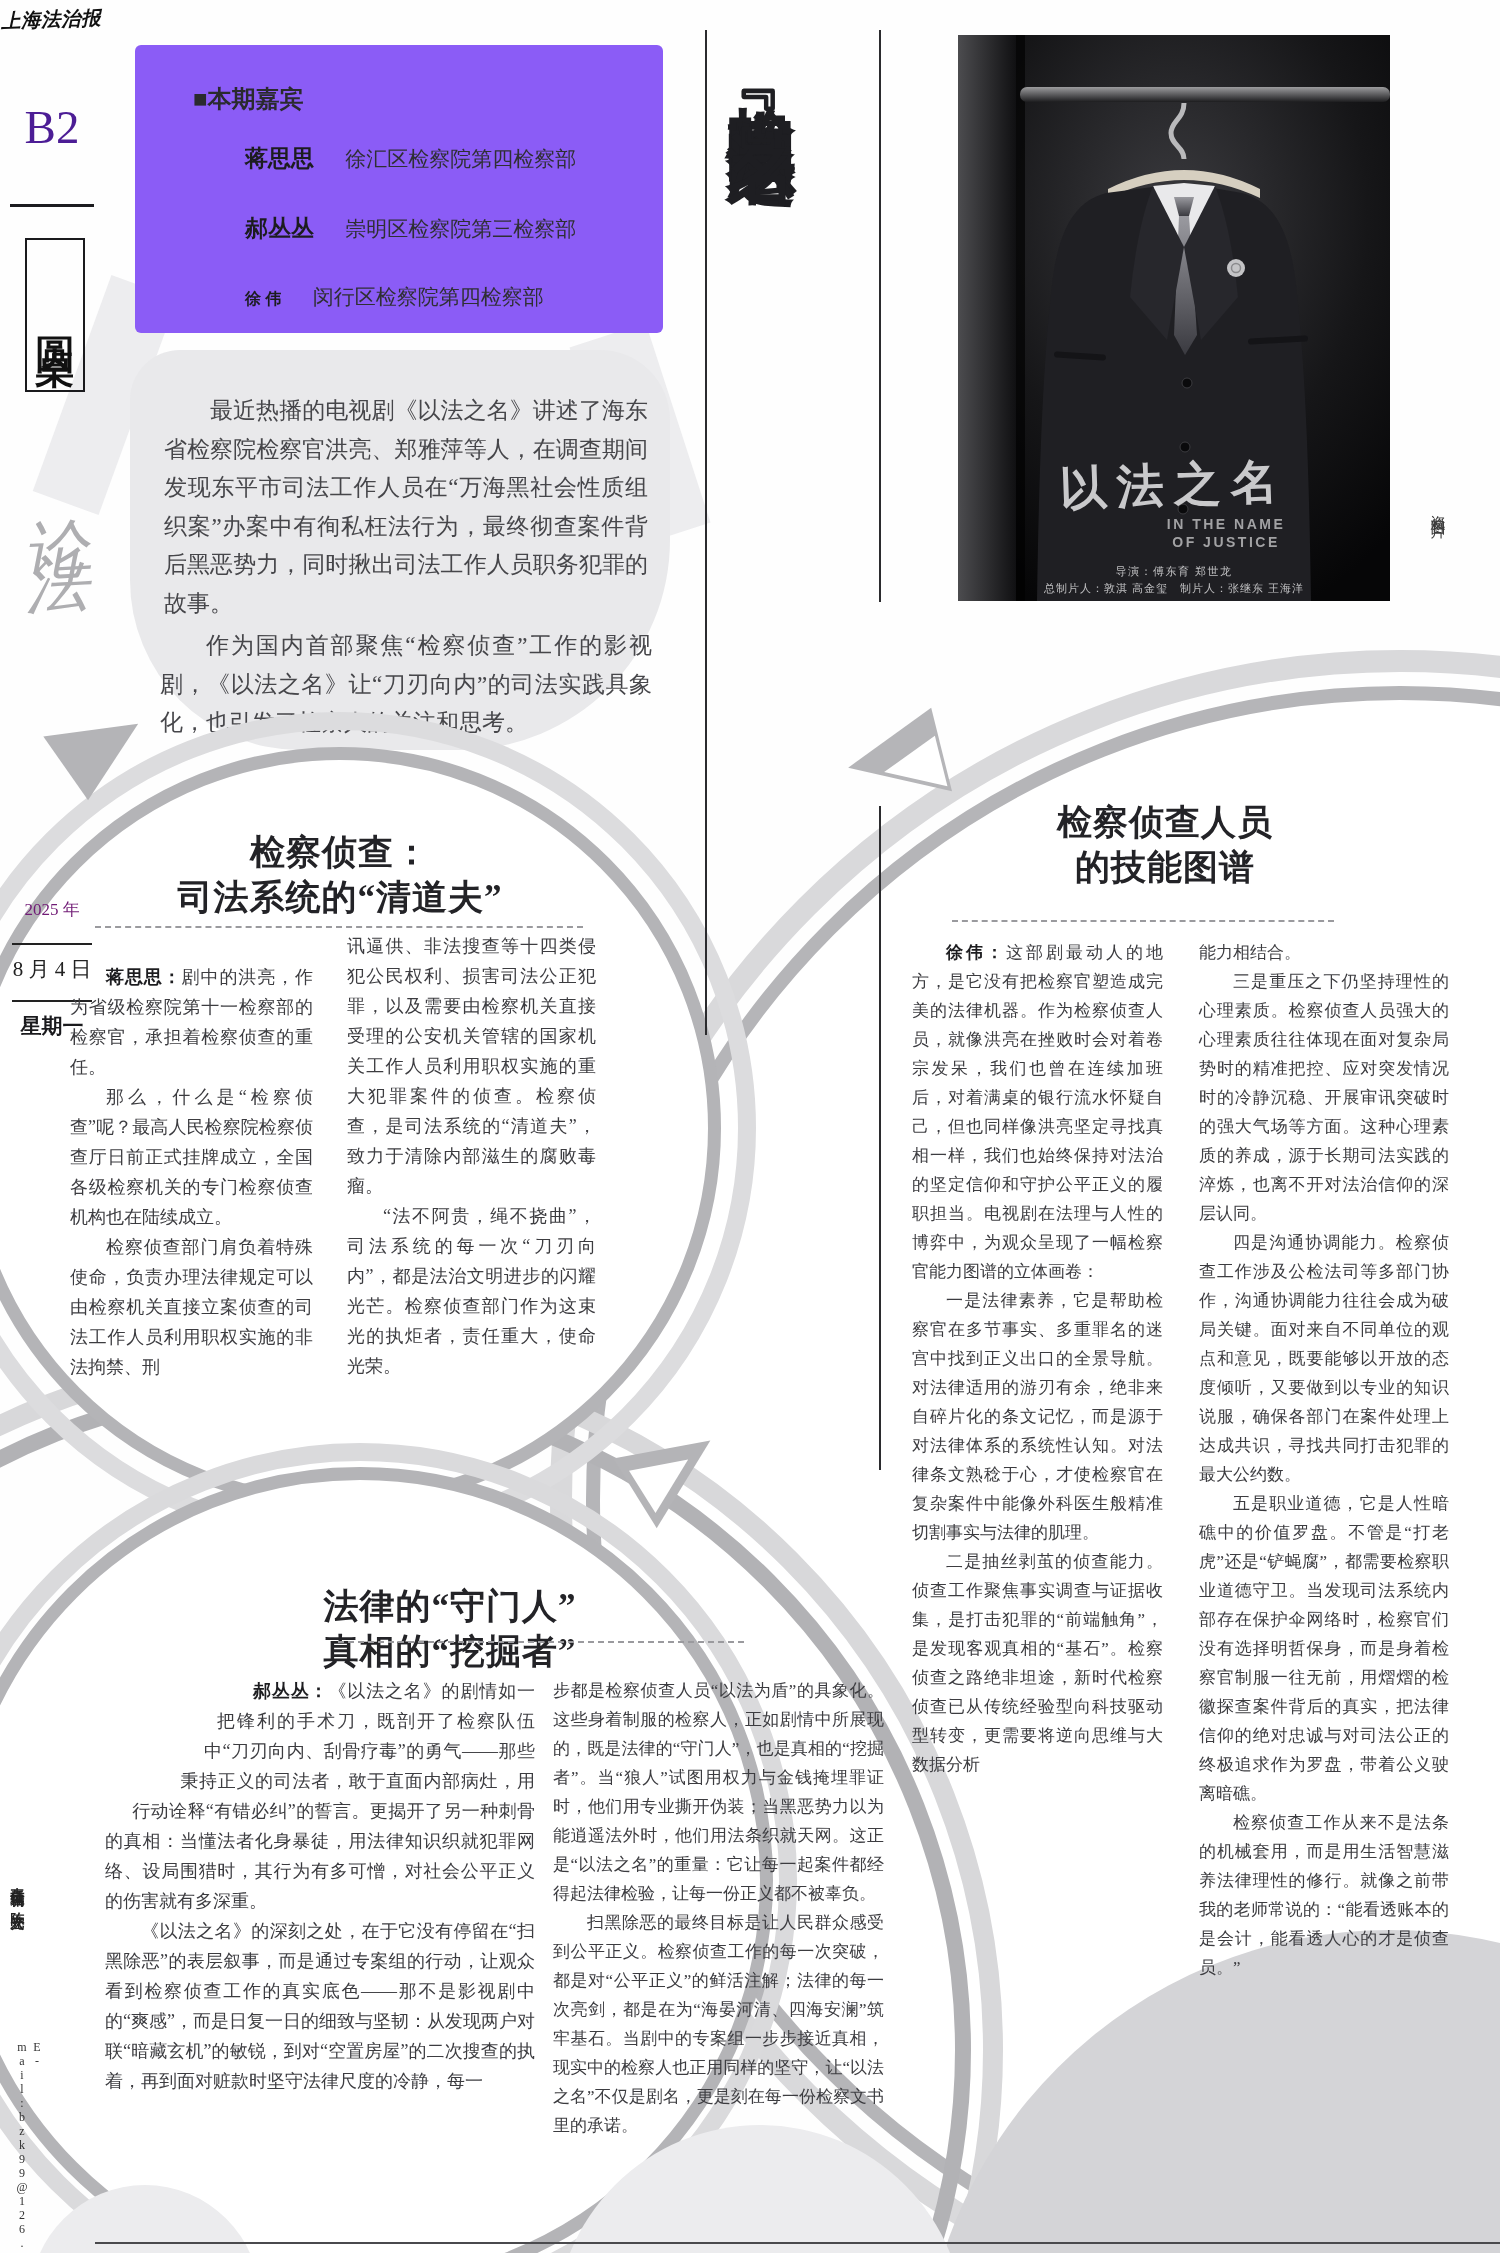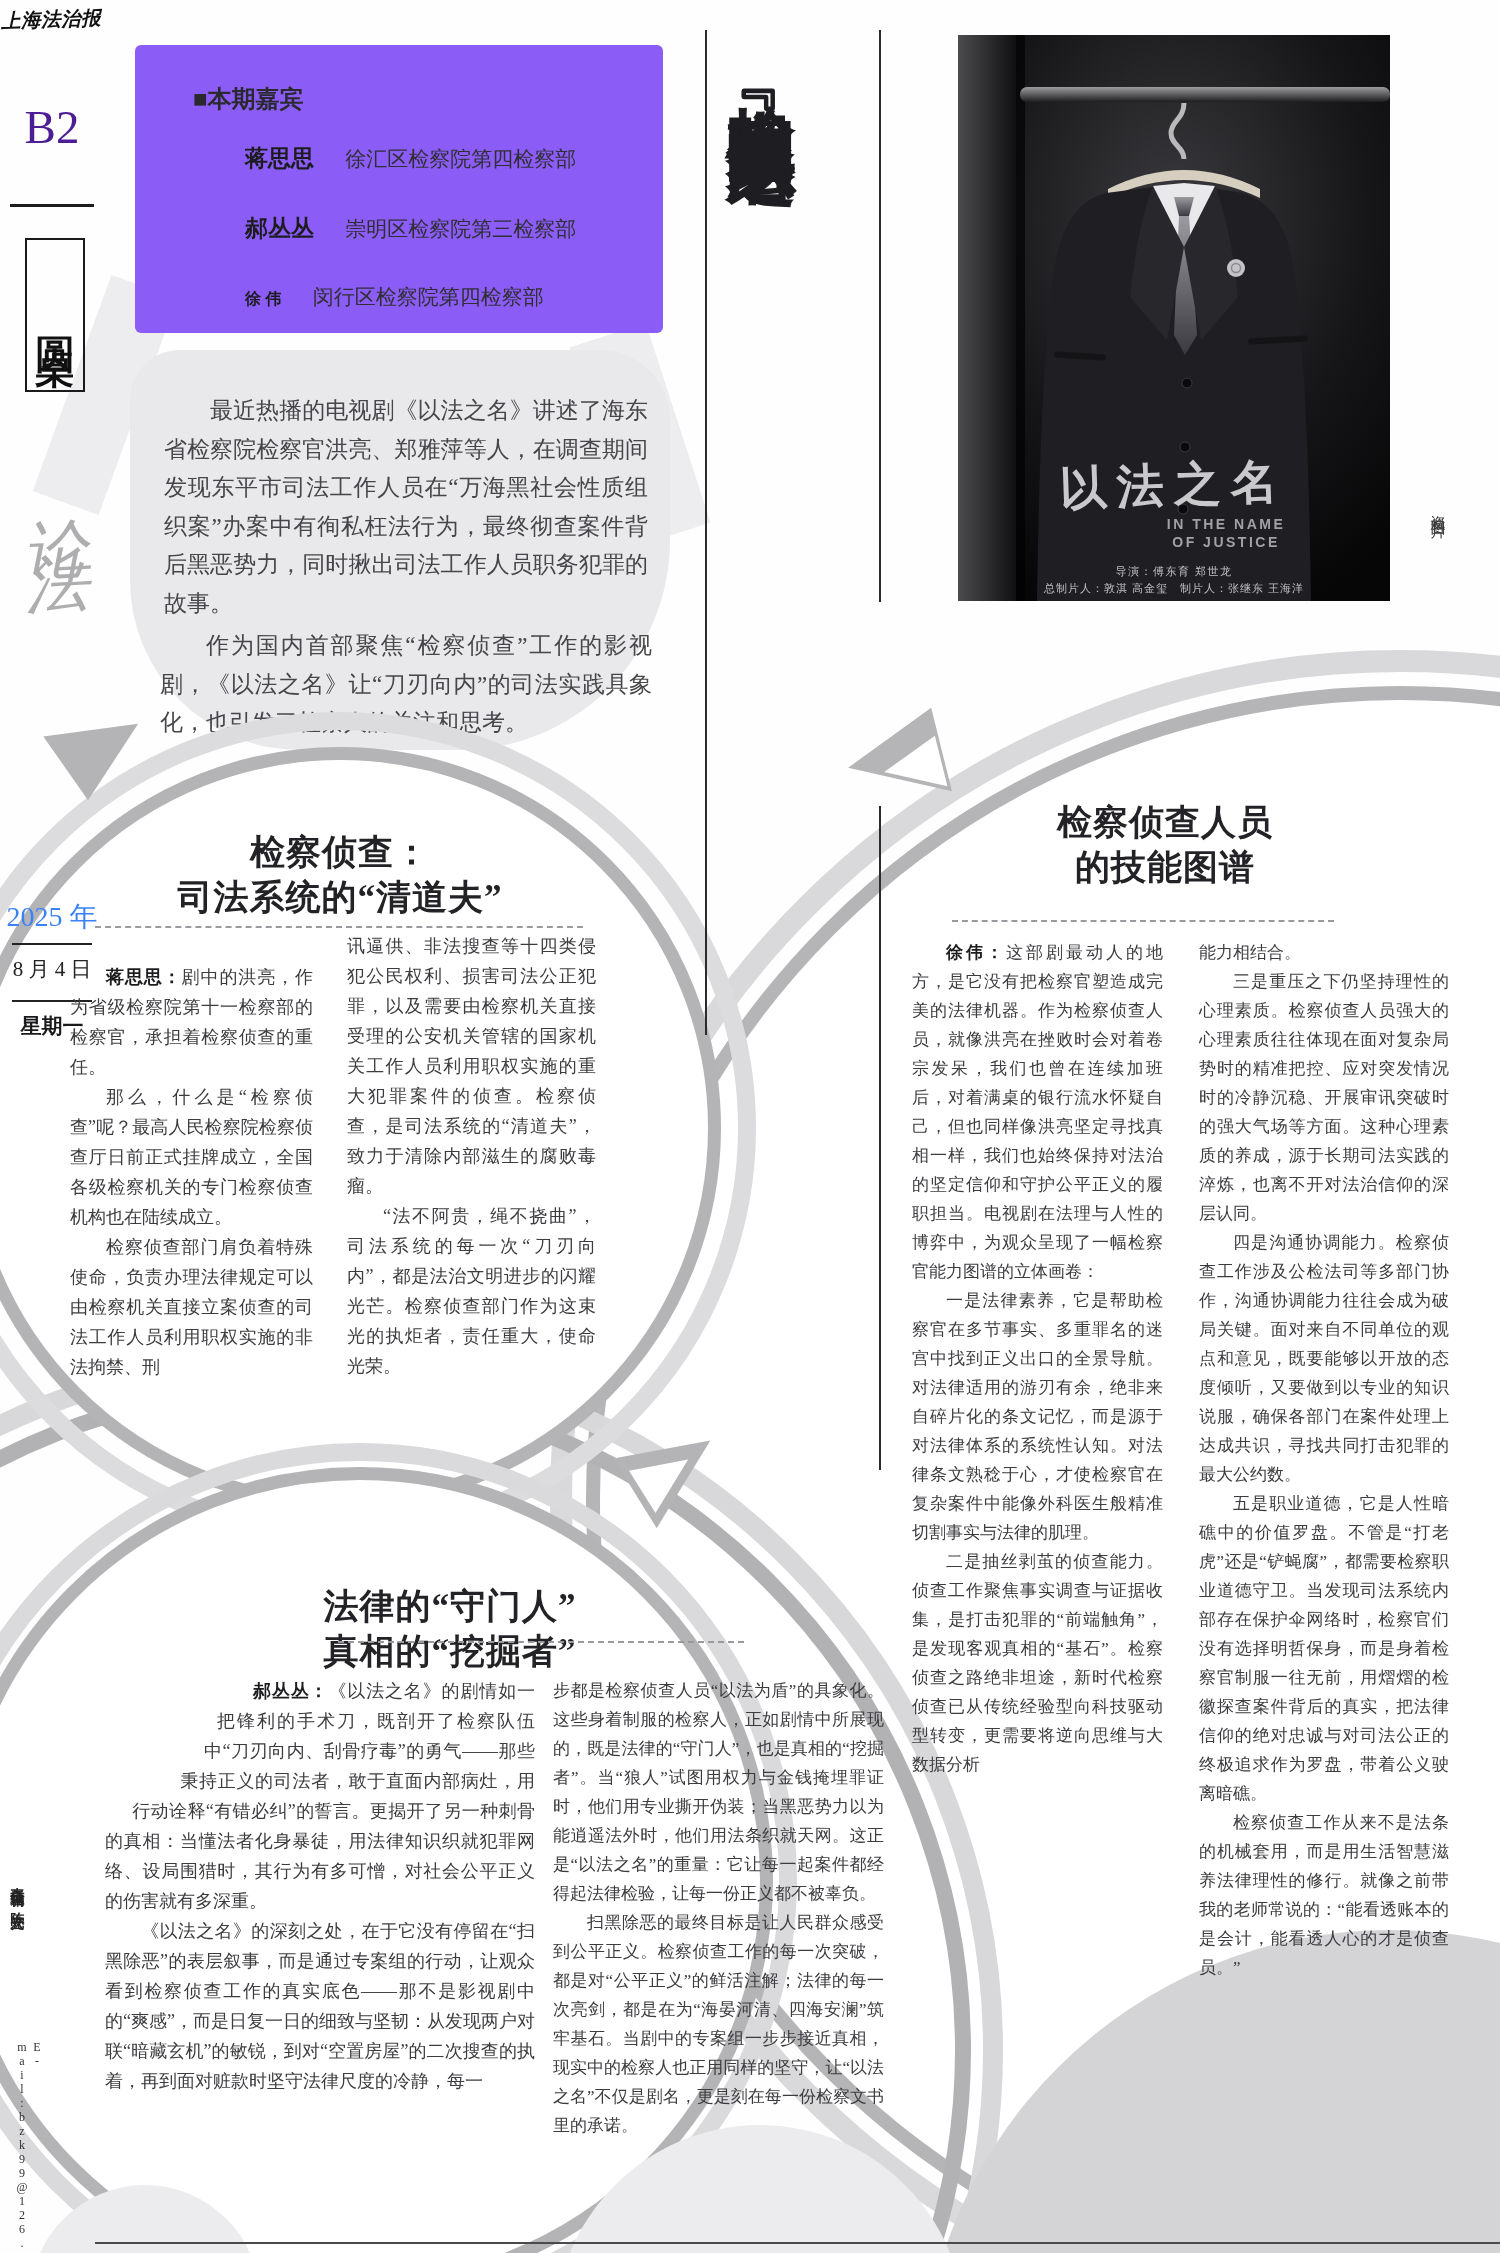--- a/index.html
+++ b/index.html
@@ -75,21 +75,21 @@
   <div class="rule-v" style="left:705px;top:30px;height:1005px;"></div>
   <div class="rule-v" style="left:879px;top:30px;height:572px;"></div>
   <div class="rule-v" style="left:879px;top:806px;height:664px;"></div>
 
   <div class="abs" style="left:1px;top:6px;width:100px;font-size:19.5px;font-weight:bold;font-style:italic;color:#111;letter-spacing:0.5px;transform:rotate(-2deg);">上海法治报</div>
   <div class="abs" style="left:0;top:100px;width:104px;text-align:center;font-size:47px;color:#4c1d95;">B2</div>
   <div class="abs" style="left:10px;top:204px;width:84px;height:3px;background:#1c1c1f;"></div>
   <div class="abs vtext" style="left:25px;top:238px;width:56px;height:150px;border:2.5px solid #1a1a1d;font-size:40px;font-weight:bold;color:#111;
               display:flex;align-items:center;justify-content:center;letter-spacing:10px;">圆桌</div>
   <div class="abs vtext" style="left:16px;top:468px;height:340px;font-size:64px;font-style:italic;color:#aeaeb1;letter-spacing:32px;transform:rotate(-3deg);">论法</div>
-  <div class="abs" style="left:0;top:898px;width:104px;text-align:center;font-size:28px;color:#3b82f6;">2025 年</div>
+  <div class="abs" style="left:0;top:898px;width:104px;text-align:center;font-size:17px;color:#701a75;">2025 年</div>
   <div class="abs" style="left:12px;top:943px;width:80px;height:2px;background:#222;"></div>
   <div class="abs" style="left:0;top:955px;width:104px;text-align:center;font-size:21px;color:#222;">8 月 4 日</div>
   <div class="abs" style="left:12px;top:1000px;width:80px;height:2px;background:#222;"></div>
   <div class="abs" style="left:0;top:1012px;width:104px;text-align:center;font-size:21px;font-weight:bold;font-family:'Liberation Sans','DejaVu Sans',sans-serif;color:#1a1a1d;">星期一</div>
   <div class="abs vtext" style="left:8px;top:1876px;height:260px;font-size:14px;font-weight:bold;color:#222;letter-spacing:2px;">责任编辑 陈宏光</div>
   <div class="abs vtext" style="left:14px;top:2040px;height:200px;font-size:12px;color:#333;">E-mail:bzk99@126.com</div>
 
   <div class="abs vtext" style="left:714px;top:50px;height:915px;font-size:70px;font-weight:800;color:#1e1e22;letter-spacing:3px;">检察人眼中的『以法之名』</div>
 
   <div class="abs" style="left:958px;top:35px;width:432px;height:566px;">

